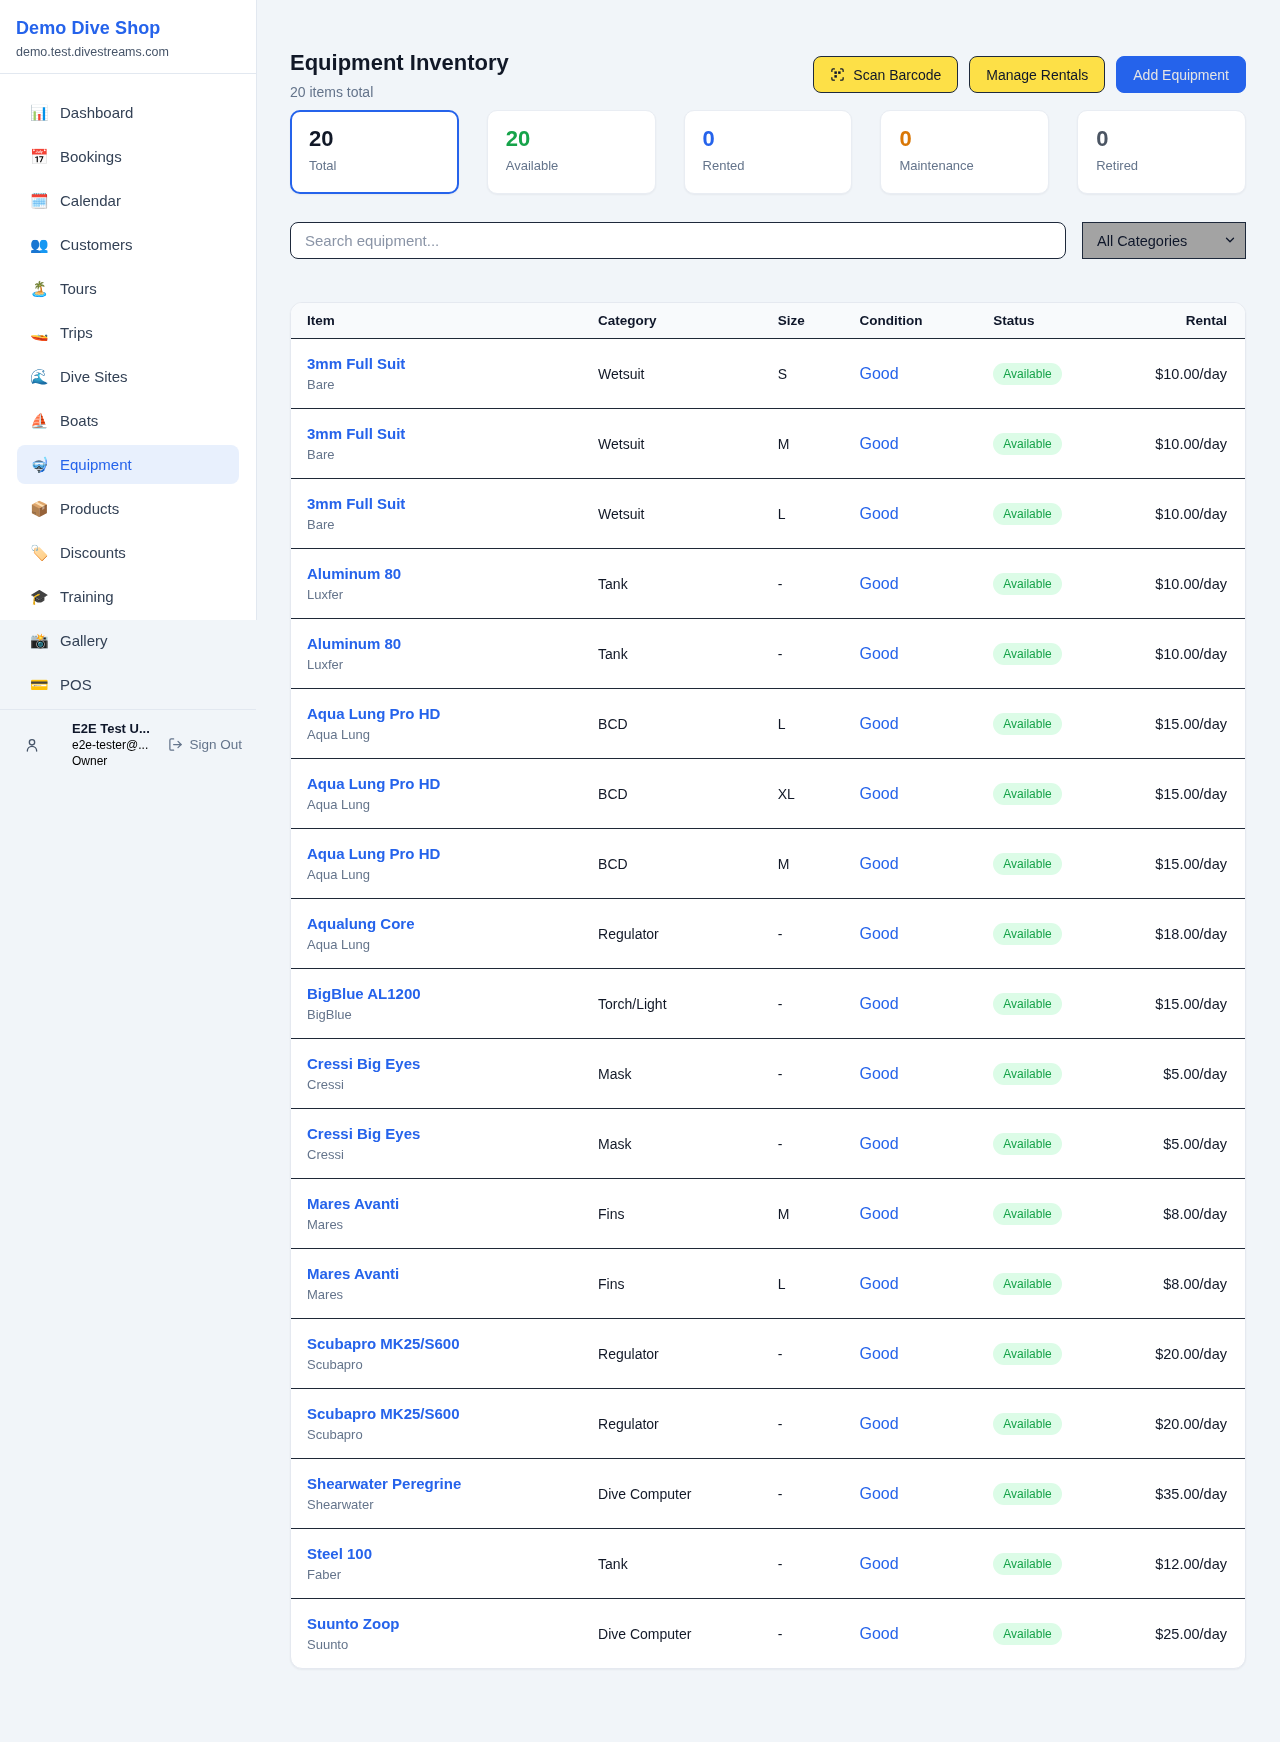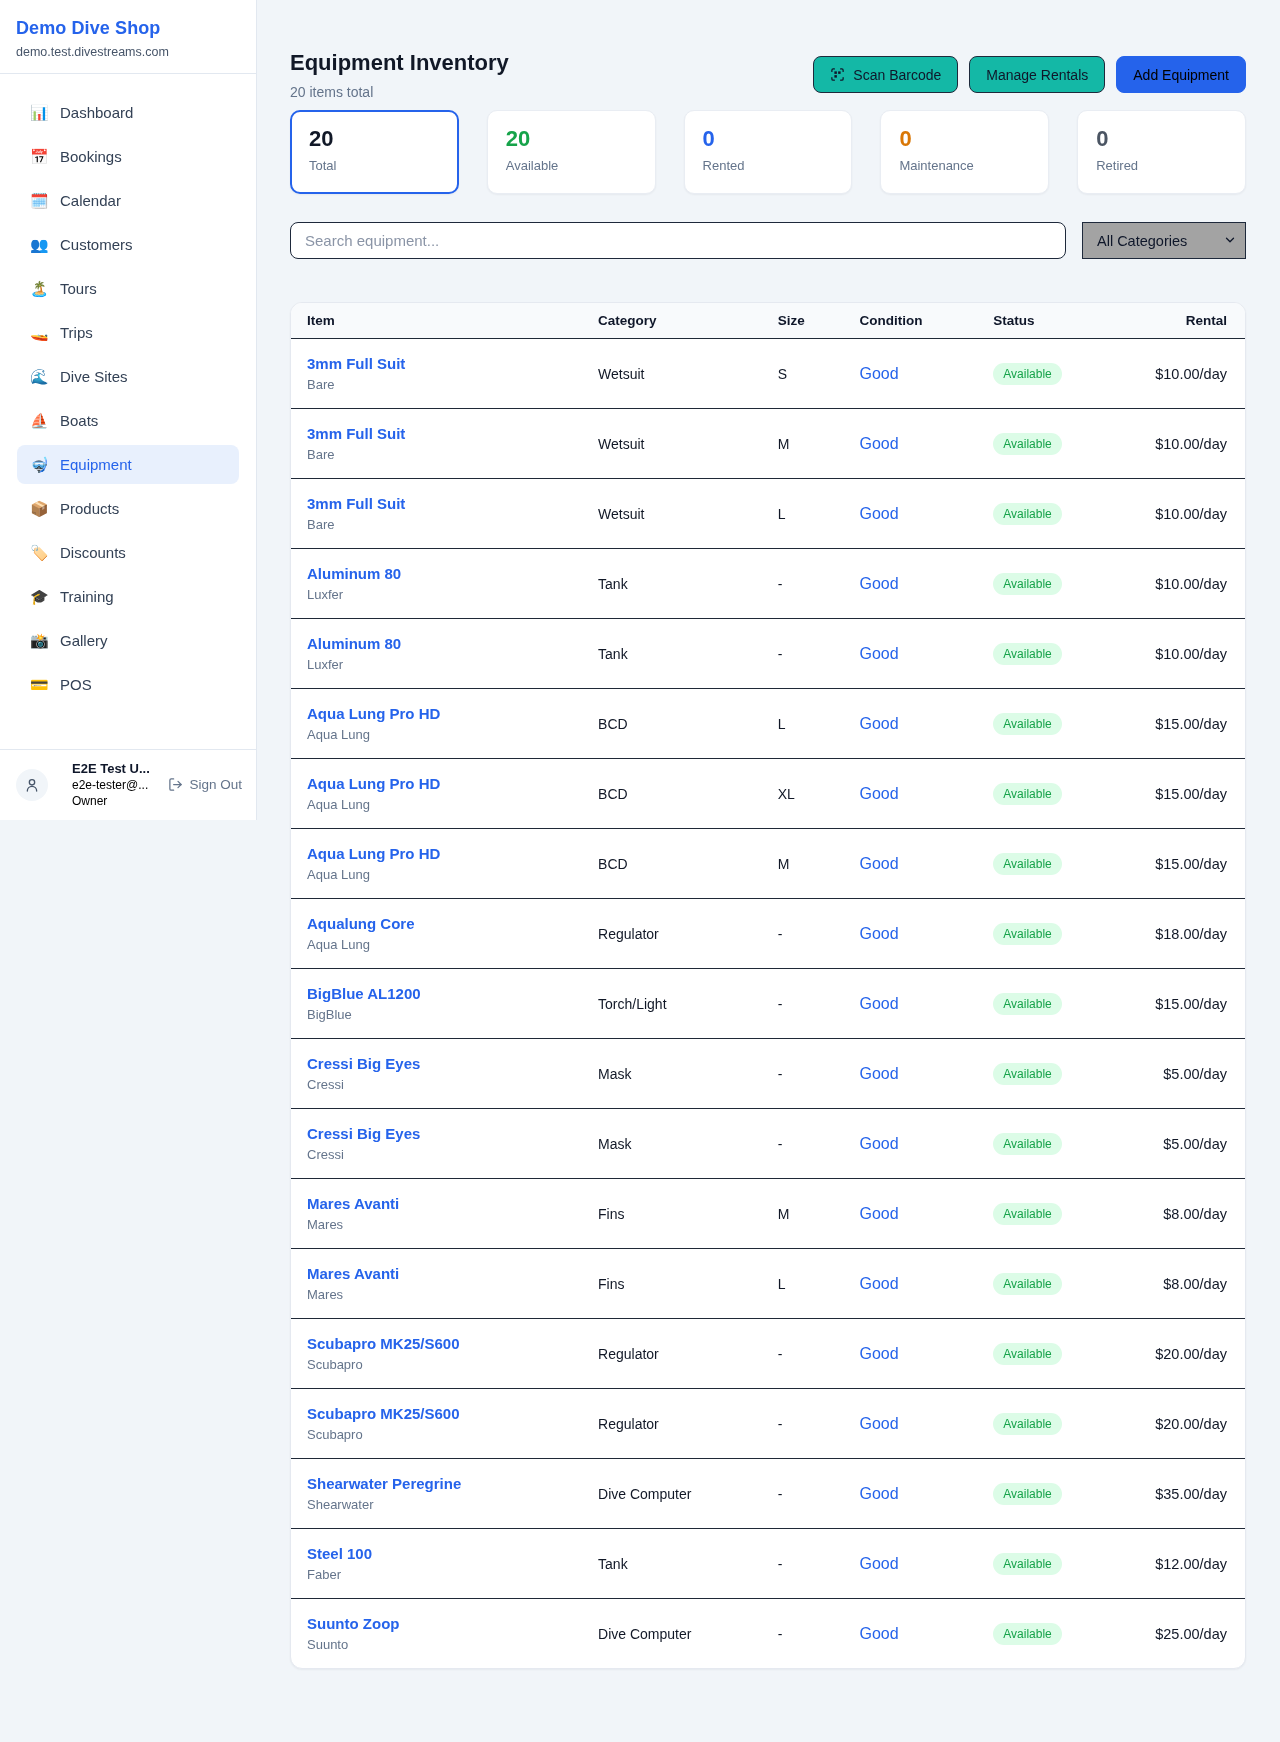--- a/index.html
+++ b/index.html
@@ -6,21 +6,21 @@
   html,body { width:1280px; height:1742px; }
   body {
     font-family:"Liberation Sans", sans-serif;
     background:#f1f5f9;
     color:#0f172a;
     position:relative;
     overflow:hidden;
   }
   
   .sidebar {
-    position:absolute; left:0; top:0; width:257px; height:820px;
+    position:absolute; left:0; top:0; width:257px; height:620px;
     background:#ffffff; border-right:1px solid #e2e8f0;
     display:flex; flex-direction:column;
   }
   .brand-block { padding:18px 16px 14px 16px; border-bottom:1px solid #e2e8f0; }
   .brand { font-size:18px; font-weight:bold; color:#2563eb; letter-spacing:.1px; cursor:pointer; }
   .brand-domain { font-size:12.5px; color:#475569; margin-top:6px; }
   .nav { padding:19px 17px 0 17px; flex:1 1 auto; }
   .nav-item {
     display:flex; align-items:center; gap:10px;
     height:39px; margin-bottom:5px; padding:0 13px;
@@ -43,24 +43,24 @@
   .signout { display:flex; align-items:center; gap:6px; color:#64748b; font-size:13.5px; cursor:pointer; white-space:nowrap; }
   
   .main { position:absolute; left:290px; top:0; width:956px; }
   .page-header { position:absolute; top:50px; left:0; width:100%; display:flex; justify-content:space-between; }
   .page-title { font-size:22px; font-weight:bold; color:#111827; }
   .page-subtitle { font-size:14px; color:#64748b; margin-top:8px; }
   .header-actions { display:flex; gap:11px; align-items:flex-start; margin-top:6px; }
   .btn {
     height:37px; border-radius:8px; font-size:14px; font-weight:500;
     display:inline-flex; align-items:center; gap:8px; padding:0 16px;
-    background:#14b8a6; border:1px solid #1e293b; color:#0f172a; cursor:pointer;
+    background:#fde047; border:1px solid #1e293b; color:#0f172a; cursor:pointer;
     font-family:"Liberation Sans", sans-serif;
   }
-  .btn-primary { background:#2563eb; border-color:#2563eb; color:#000000; font-weight:500; }
+  .btn-primary { background:#2563eb; border-color:#2563eb; color:#e5e5e5; font-weight:500; }
   
   .stats { position:absolute; top:110px; left:0; width:100%; display:flex; gap:28px; }
   .stat-card {
     flex:1 1 0; height:84px; background:#ffffff; border-radius:10px;
     border:1px solid #e9edf3; box-shadow:0 1px 2px rgba(16,24,40,.05);
     padding:15px 18px; cursor:pointer;
   }
   .stat-card.selected { border:2px solid #2563eb; padding:14px 17px; }
   .stat-value { font-size:22px; font-weight:bold; }
   .stat-label { font-size:13px; color:#64748b; margin-top:6px; }

